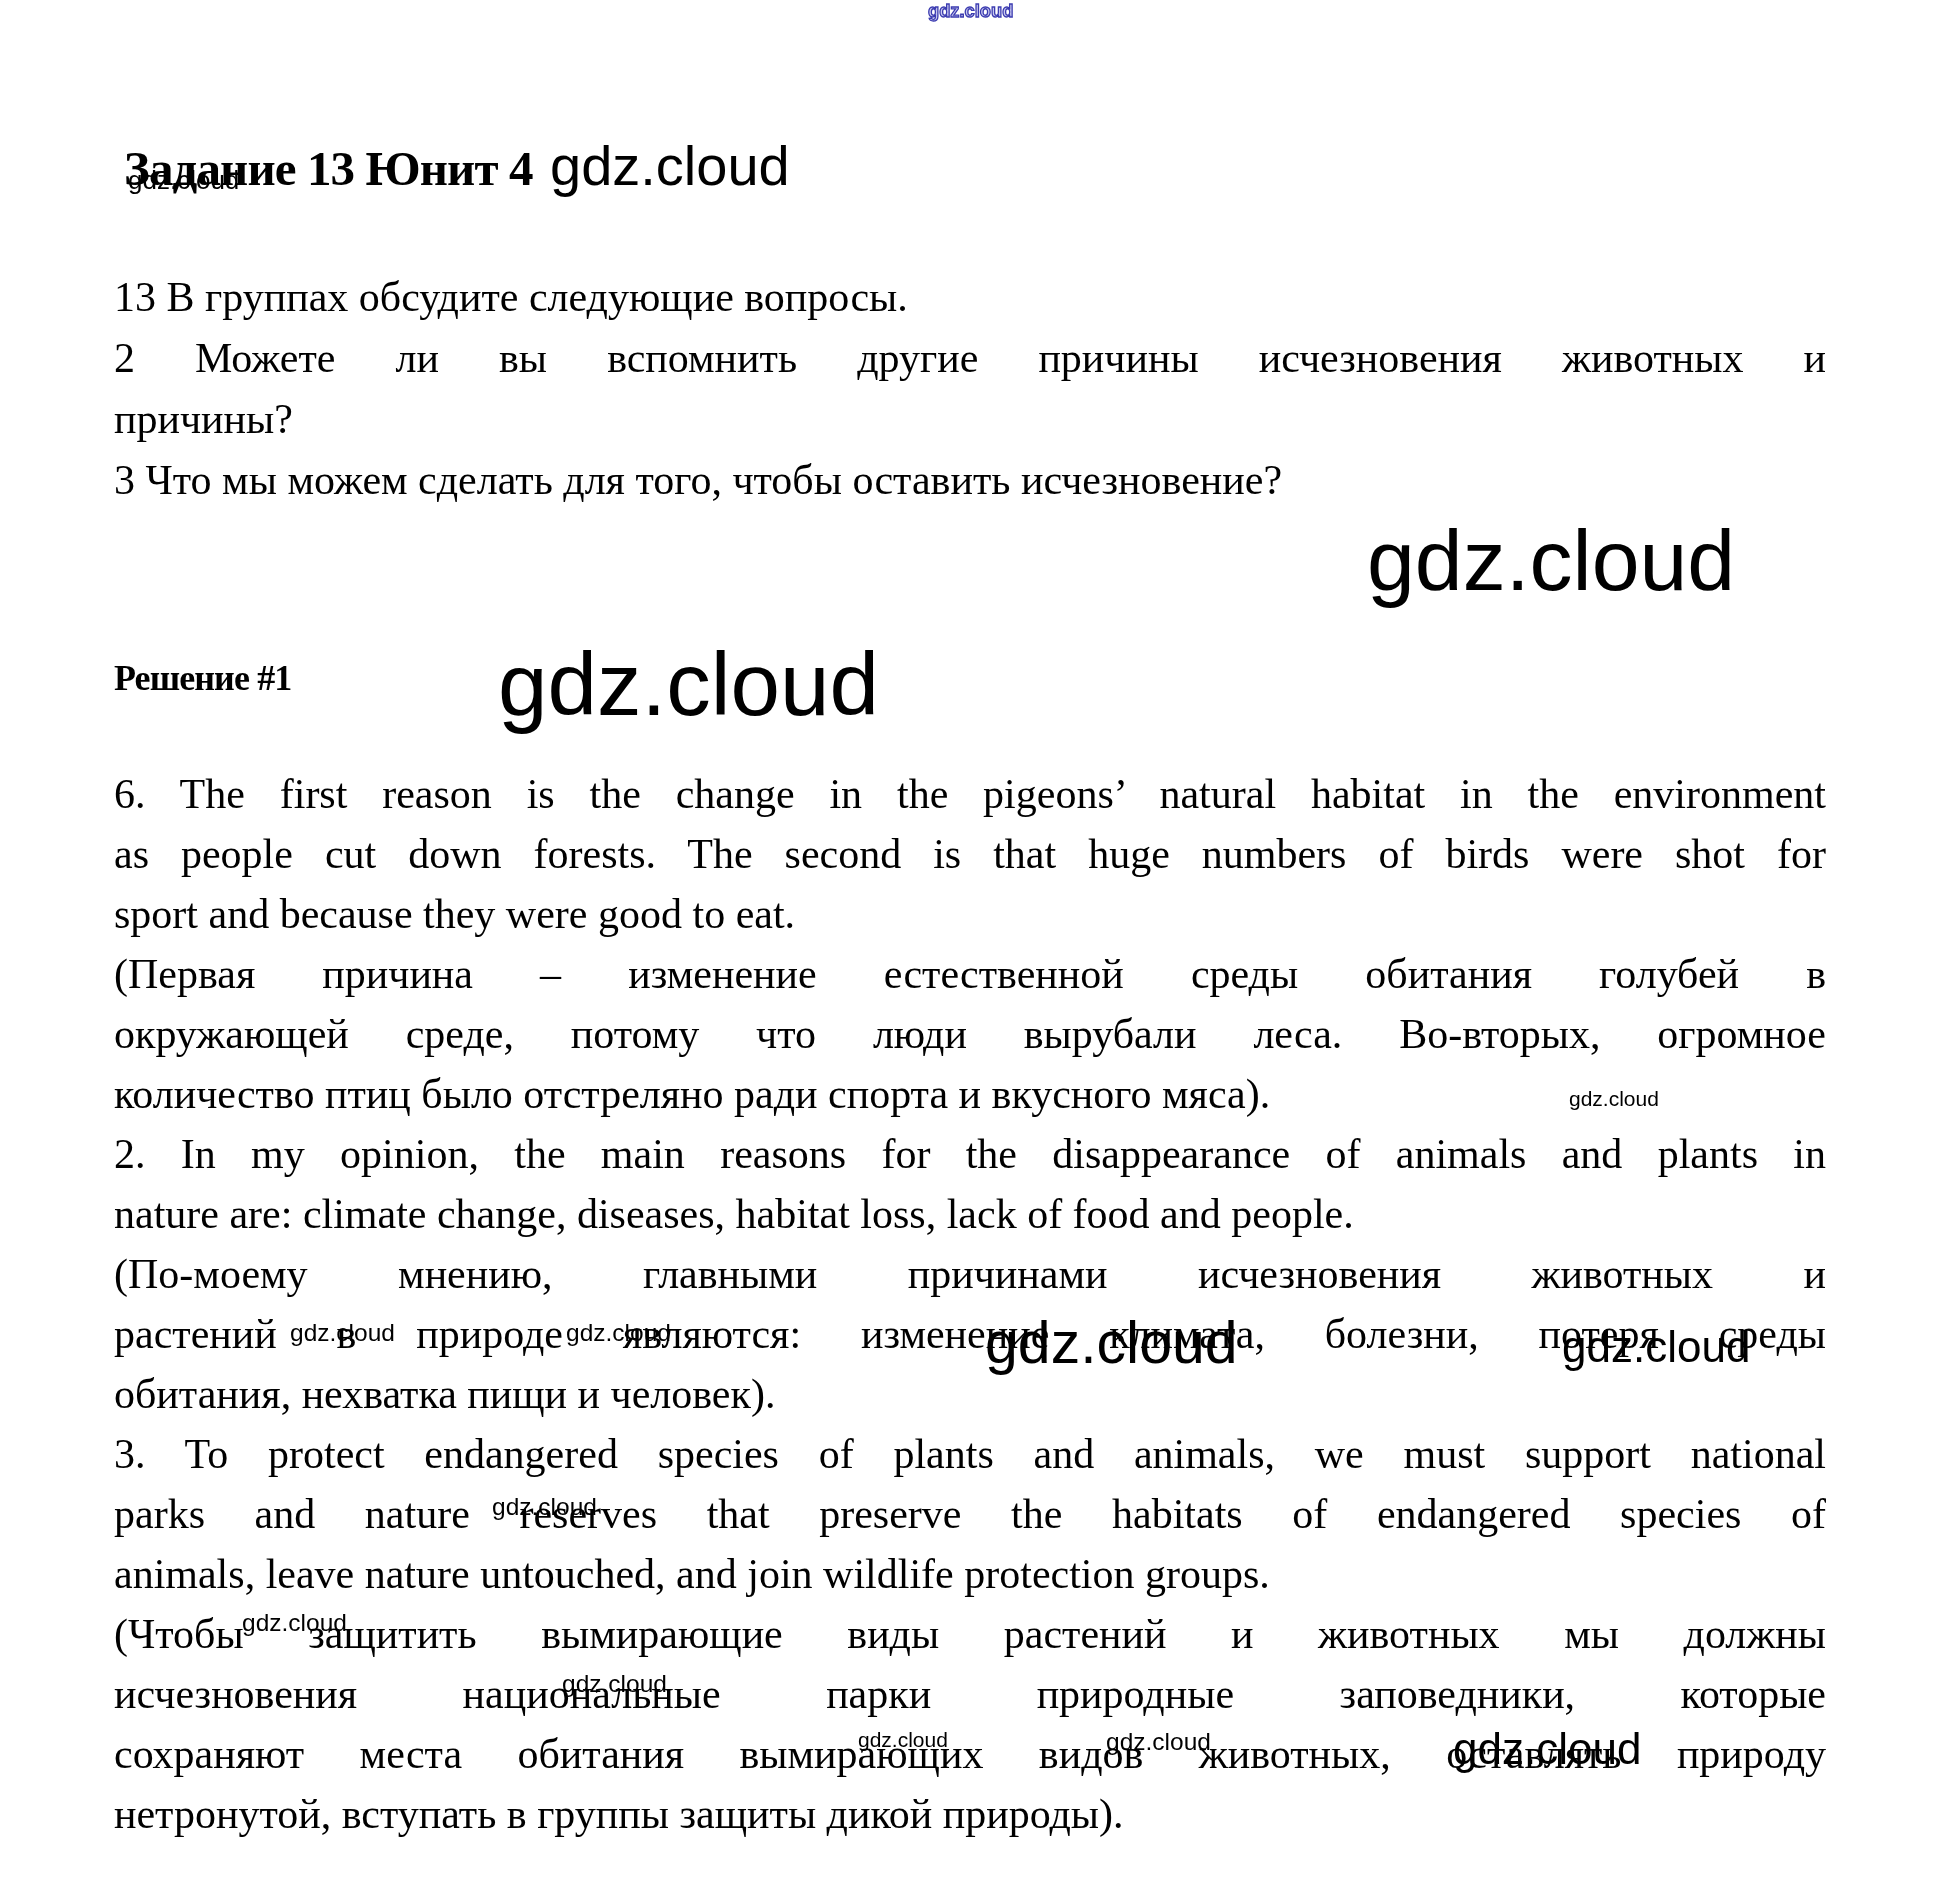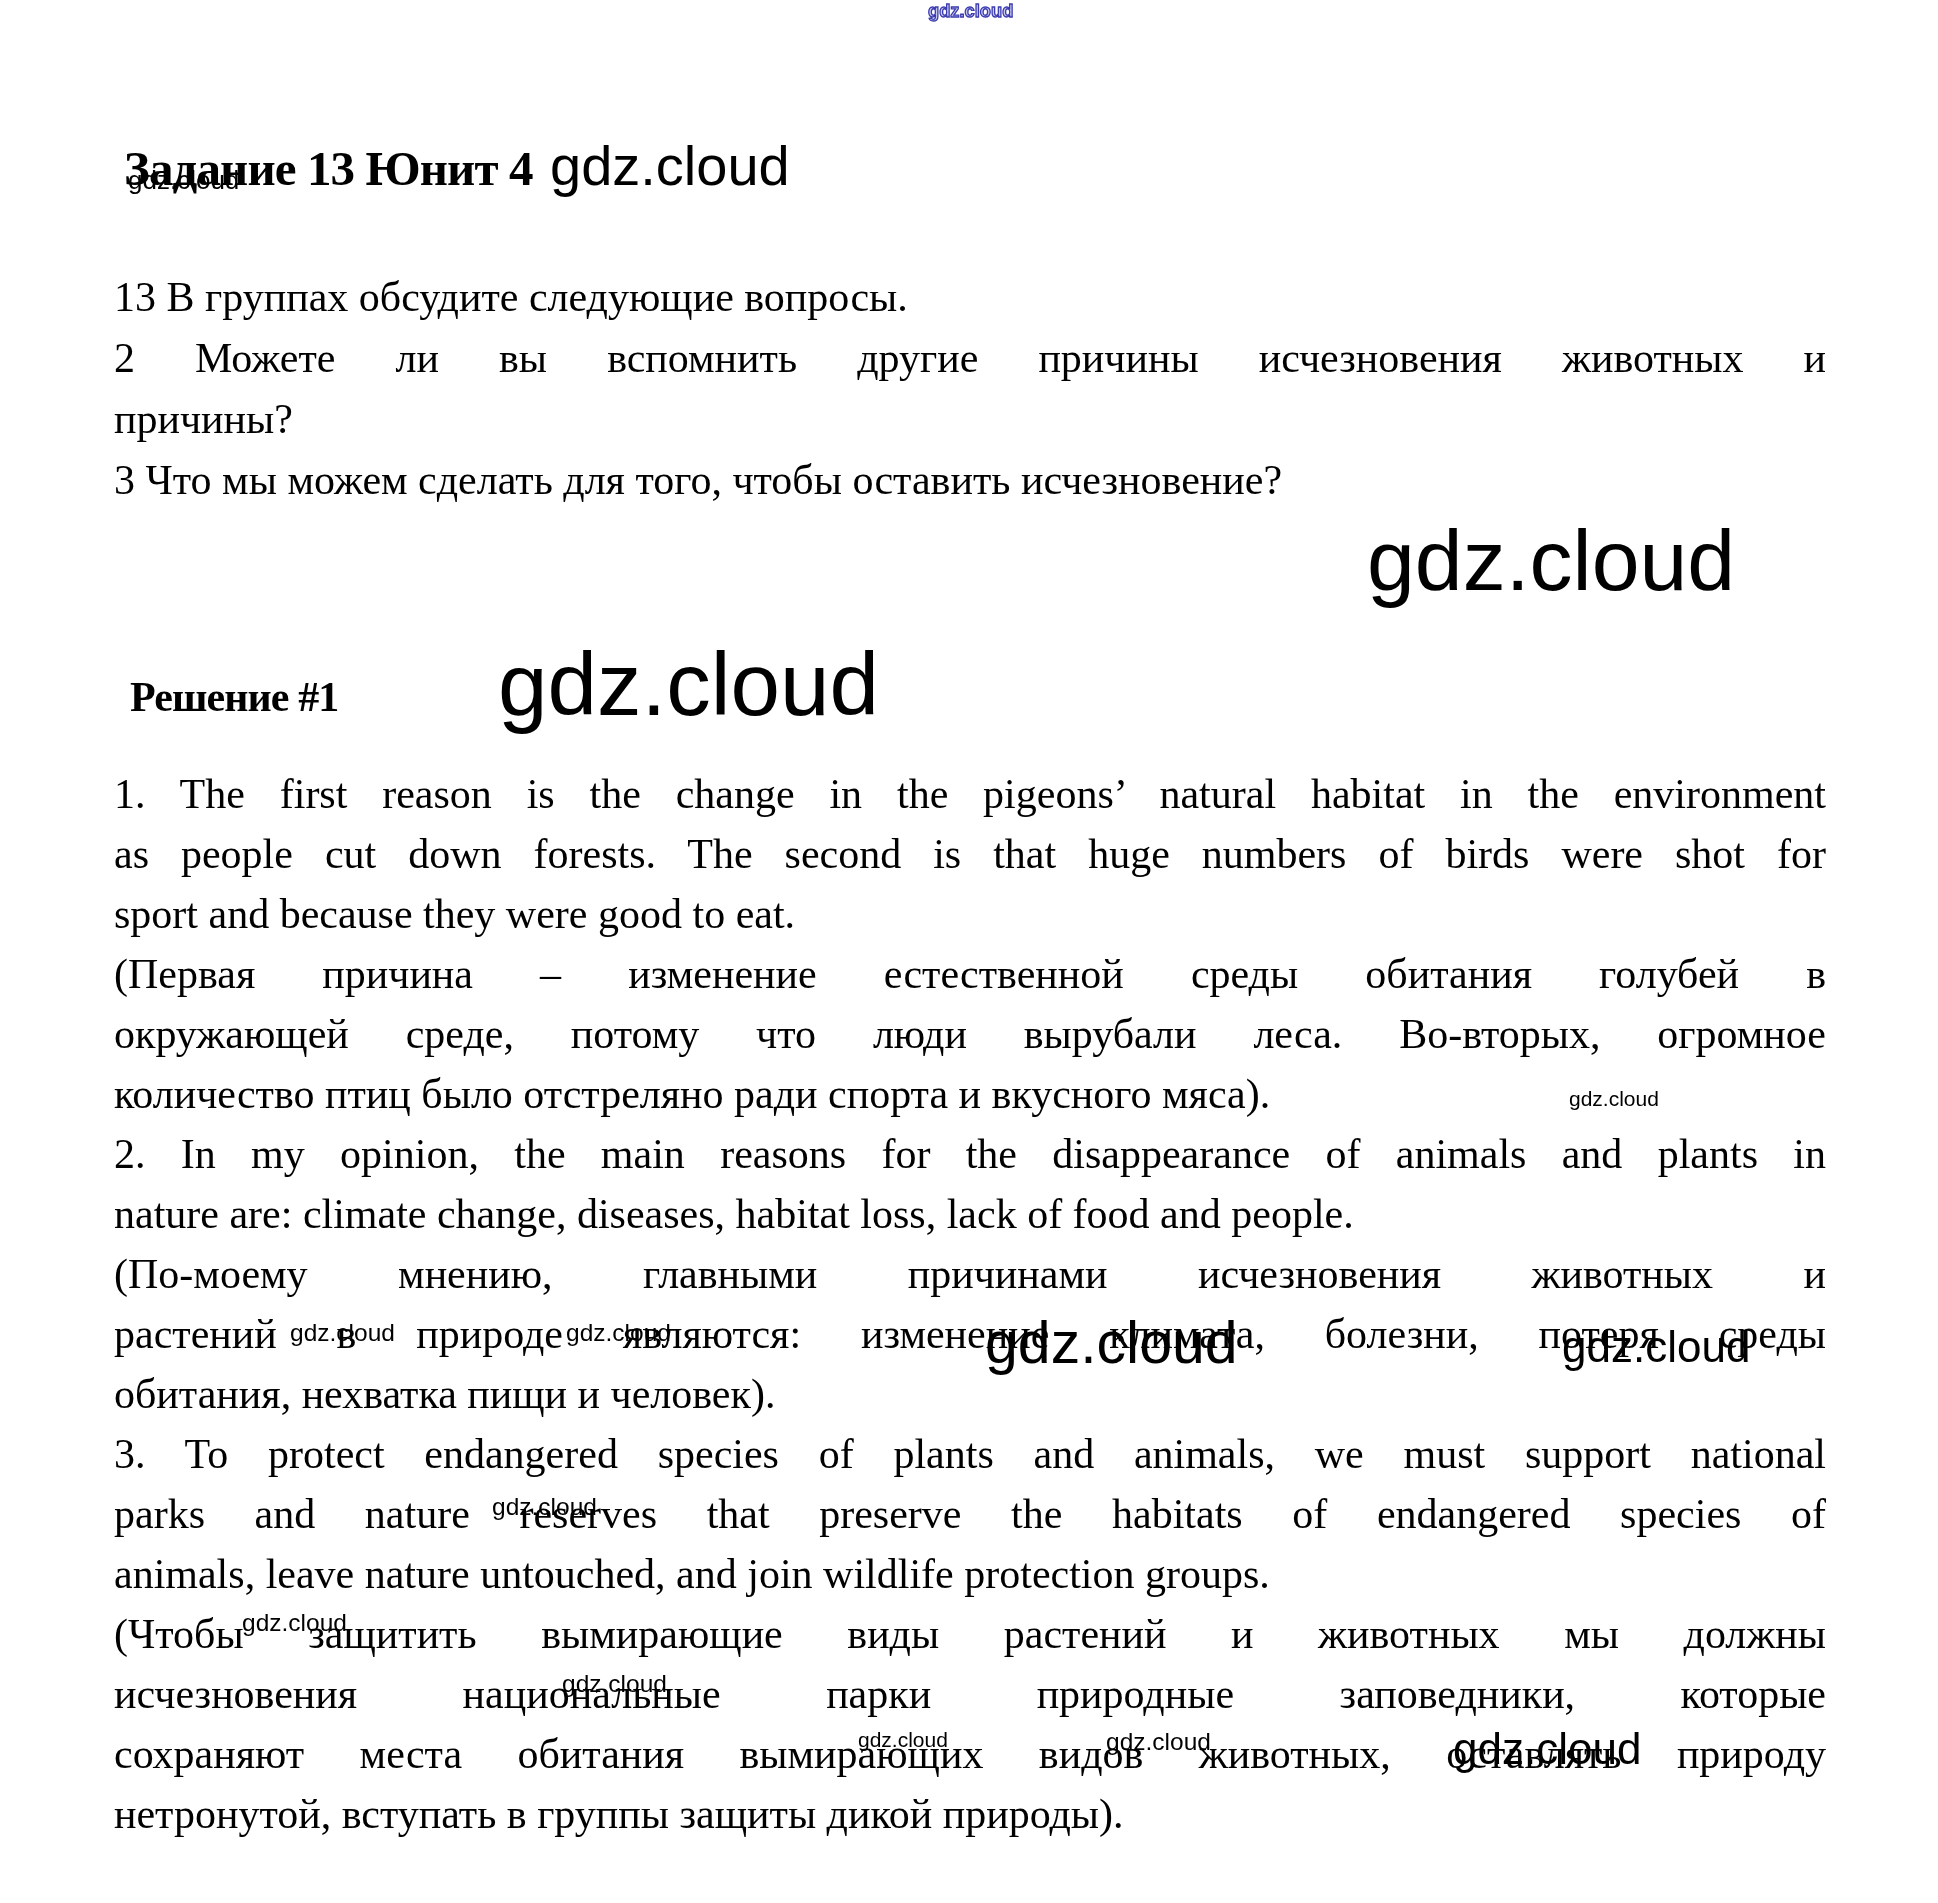--- a/index.html
+++ b/index.html
@@ -23,22 +23,22 @@
     margin: 12px;
     font-size: 49px;
     font-weight: bold;
     white-space: nowrap;
     letter-spacing: -0.9px;
   }
   .solution-heading {
     position: absolute;
     left: 114px;
     top: 657px;
-    margin: 16px;
-    font-size: 42px;
+    margin: 0;
+    font-size: 36px;
     font-weight: bold;
     white-space: nowrap;
     letter-spacing: -0.9px;
   }
   .textblock {
     position: absolute;
     left: 114px;
     width: 1712px;
     margin-top: 15px;
   }
@@ -87,21 +87,21 @@
       </div>
       <div class="para">
         <div class="line">3 Что мы можем сделать для того, чтобы оставить исчезновение?</div>
       </div>
     </div>
 
   <h2 class="solution-heading">Решение #1</h2>
 
   <div class="textblock" id="answers">
       <div class="para">
-        <div class="line j">1. The first reason is the change in the pigeons’ natural habitat in the environment</div>
+        <div class="line j">6. The first reason is the change in the pigeons’ natural habitat in the environment</div>
         <div class="line j">as people cut down forests. The second is that huge numbers of birds were shot for</div>
         <div class="line">sport and because they were good to eat.</div>
       </div>
       <div class="para">
         <div class="line j">(Первая причина – изменение естественной среды обитания голубей в</div>
         <div class="line j">окружающей среде, потому что люди вырубали леса. Во-вторых, огромное</div>
         <div class="line">количество птиц было отстреляно ради спорта и вкусного мяса).</div>
       </div>
       <div class="para">
         <div class="line j">2. In my opinion, the main reasons for the disappearance of animals and plants in</div>

